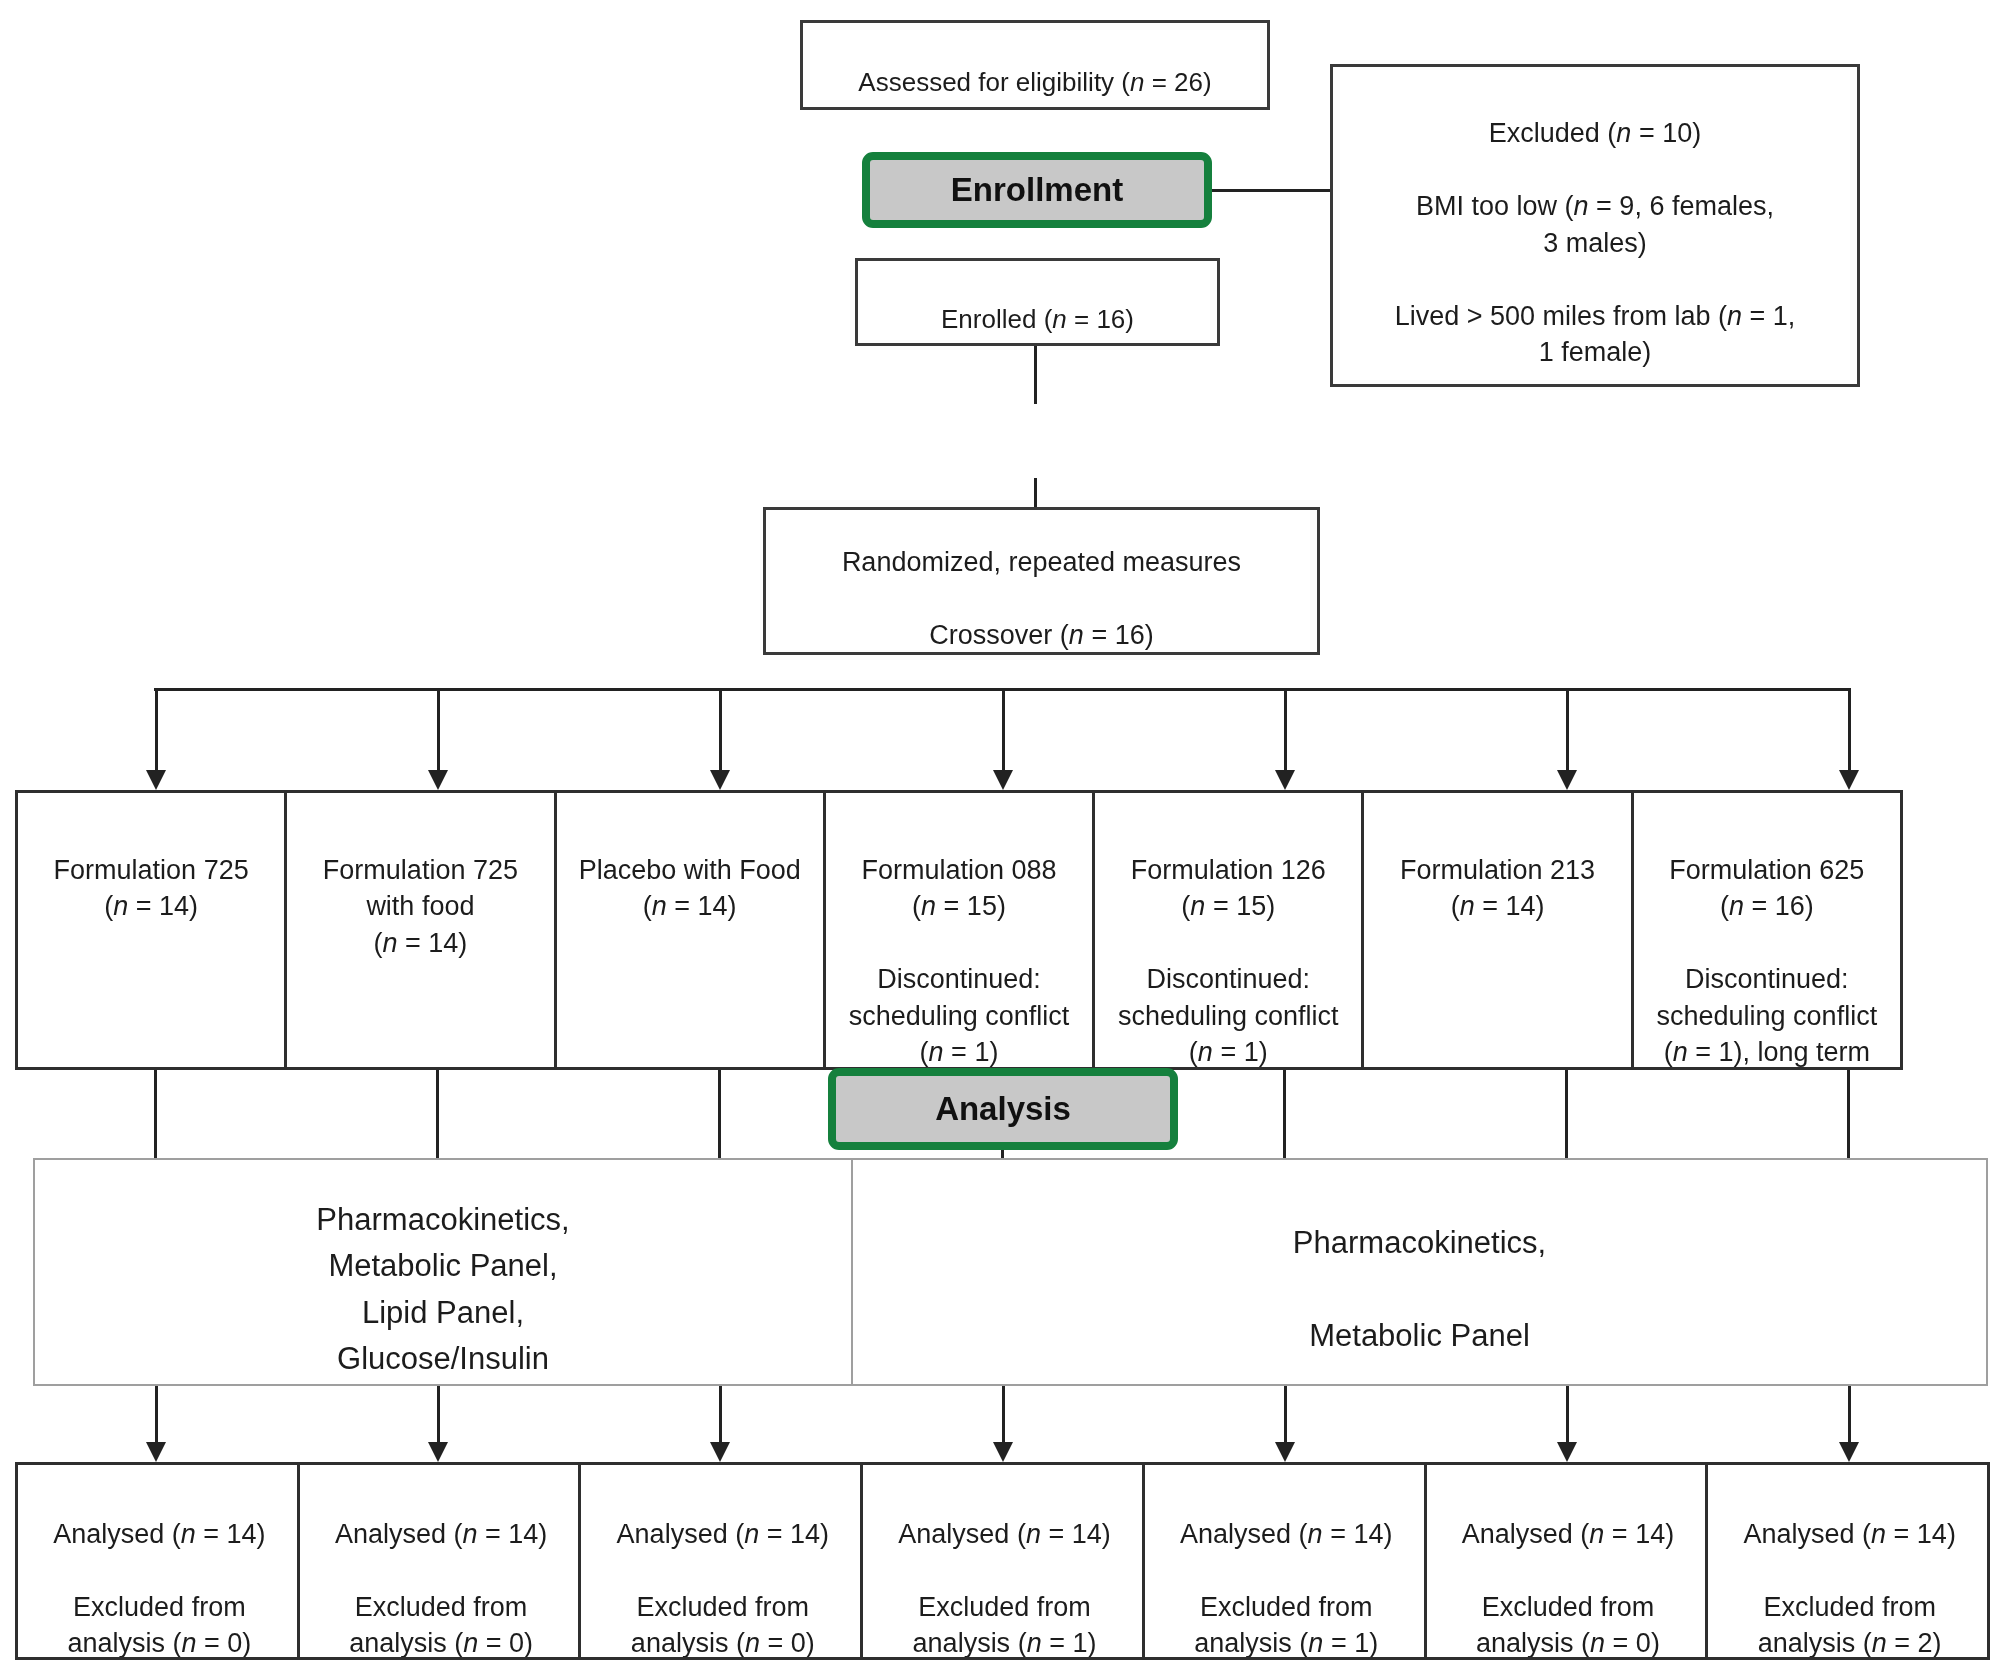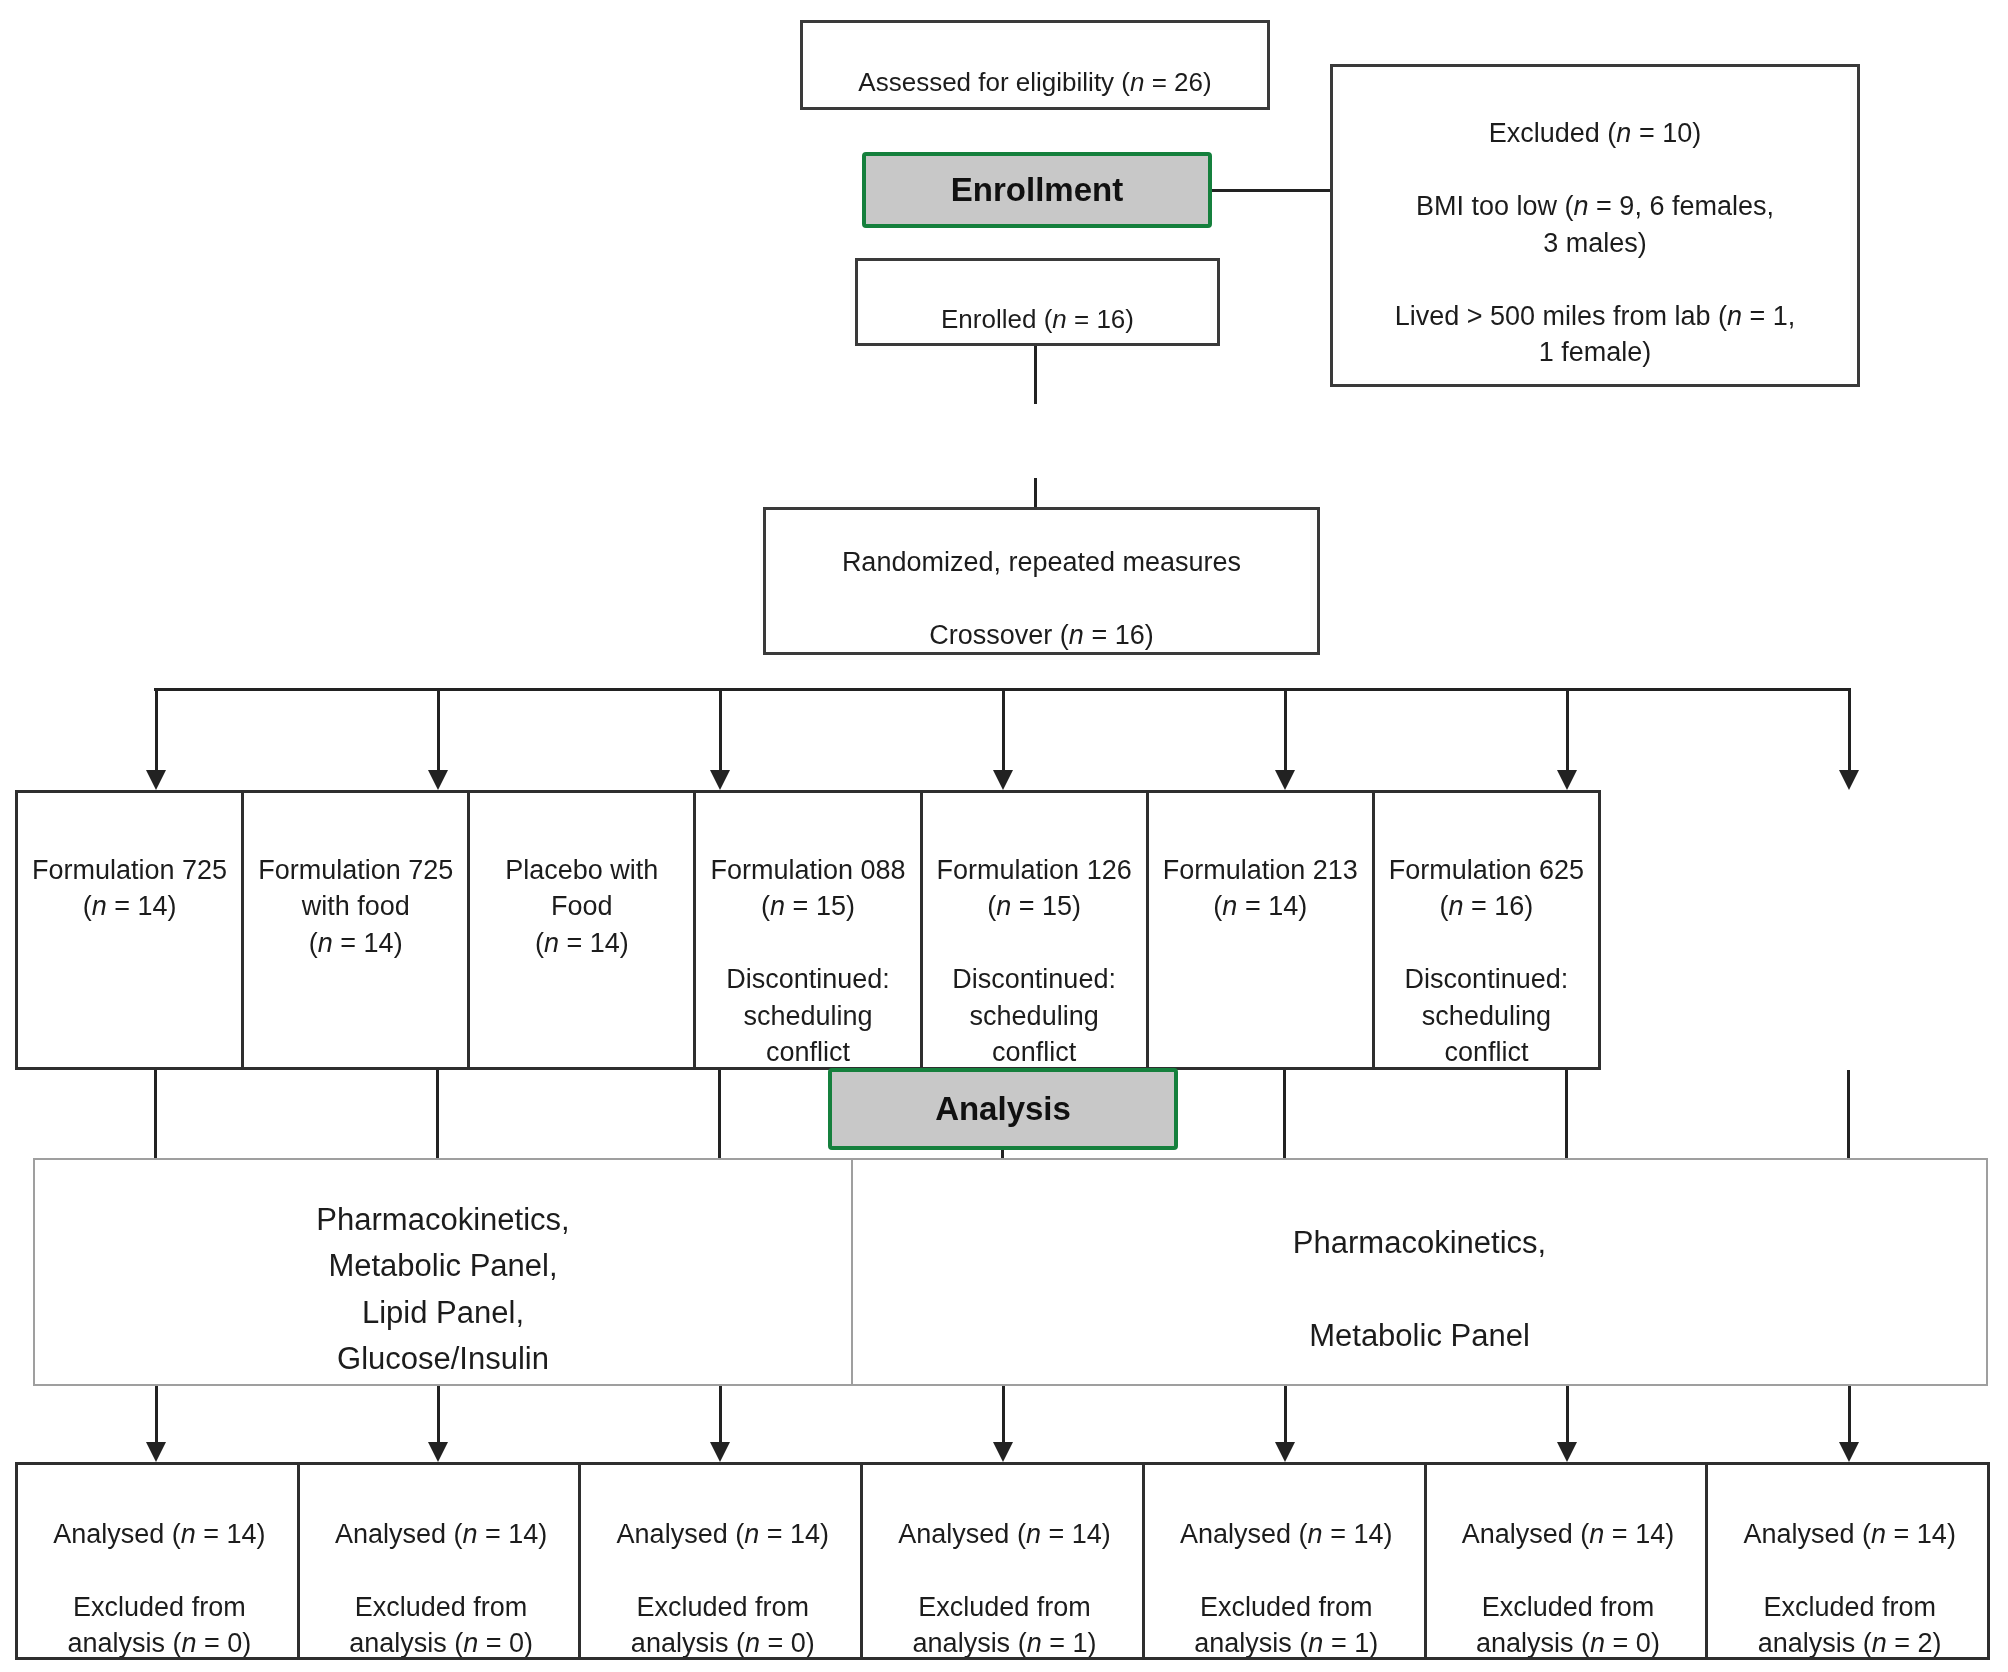--- a/index.html
+++ b/index.html
@@ -11,21 +11,21 @@
   .box{position:absolute;background:#fff;border:3px solid #3a3a3a;box-sizing:border-box;
        display:flex;align-items:center;justify-content:center;text-align:center;}
   .panel{position:absolute;background:#fff;border:2px solid #9f9f9f;box-sizing:border-box;
        display:flex;align-items:center;justify-content:center;text-align:center;}
   .txt{white-space:pre-line;line-height:1.35;display:block;margin-top:35px;}
   .f-top{font-size:26px;}
   .f-mid{font-size:27px;}
   .f-panel{font-size:31px;line-height:1.5;}
 
   
-  .badge{position:absolute;background:#c8c8c8;border:4px solid #15803d;border-radius:4px;
+  .badge{position:absolute;background:#c8c8c8;border:8px solid #15803d;border-radius:11px;
          box-sizing:border-box;display:flex;align-items:center;justify-content:center;
          font-weight:bold;font-size:33px;color:#111;z-index:5;}
 
   
   .trow{position:absolute;display:flex;border:3px solid #2f2f2f;background:#fff;box-sizing:border-box;z-index:2;}
   .tcell{flex:1 1 0;border-right:3px solid #2f2f2f;box-sizing:border-box;text-align:center;overflow:hidden;}
   .tcell:last-child{border-right:none;}
   .arm-cell{padding:24px 10px 0 10px;}
   .an-cell{padding:16px 4px 0 8px;}
 
@@ -87,21 +87,21 @@
 
   <div class="hline" style="left:154px;top:688px;width:1697px;"></div>
   <div class="arrow-down" style="left:146px;top:690px;height:100px;"></div>
   <div class="arrow-down" style="left:428px;top:690px;height:100px;"></div>
   <div class="arrow-down" style="left:710px;top:690px;height:100px;"></div>
   <div class="arrow-down" style="left:993px;top:690px;height:100px;"></div>
   <div class="arrow-down" style="left:1275px;top:690px;height:100px;"></div>
   <div class="arrow-down" style="left:1557px;top:690px;height:100px;"></div>
   <div class="arrow-down" style="left:1839px;top:690px;height:100px;"></div>
 
-  <div class="trow" style="left:15px;top:790px;width:1586px;height:280px;">
+  <div class="trow" style="left:15px;top:790px;width:1888px;height:280px;">
     <div class="tcell arm-cell">
       <span class="txt f-mid">Formulation 725
 (<i>n</i> = 14)</span>
     </div>
     <div class="tcell arm-cell">
       <span class="txt f-mid">Formulation 725
 with food
 (<i>n</i> = 14)</span>
     </div>
     <div class="tcell arm-cell">

